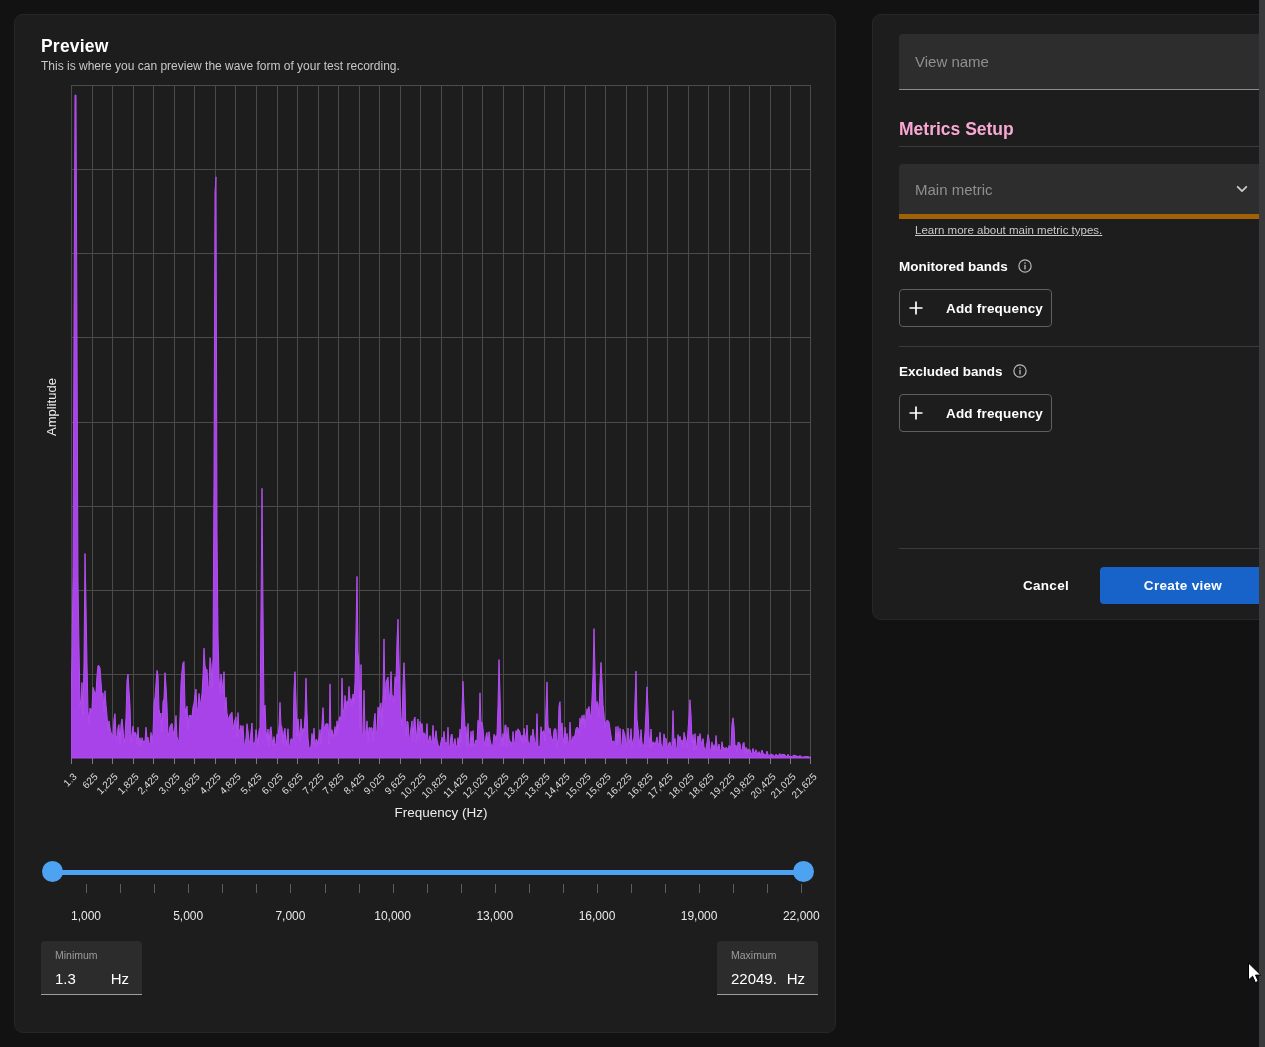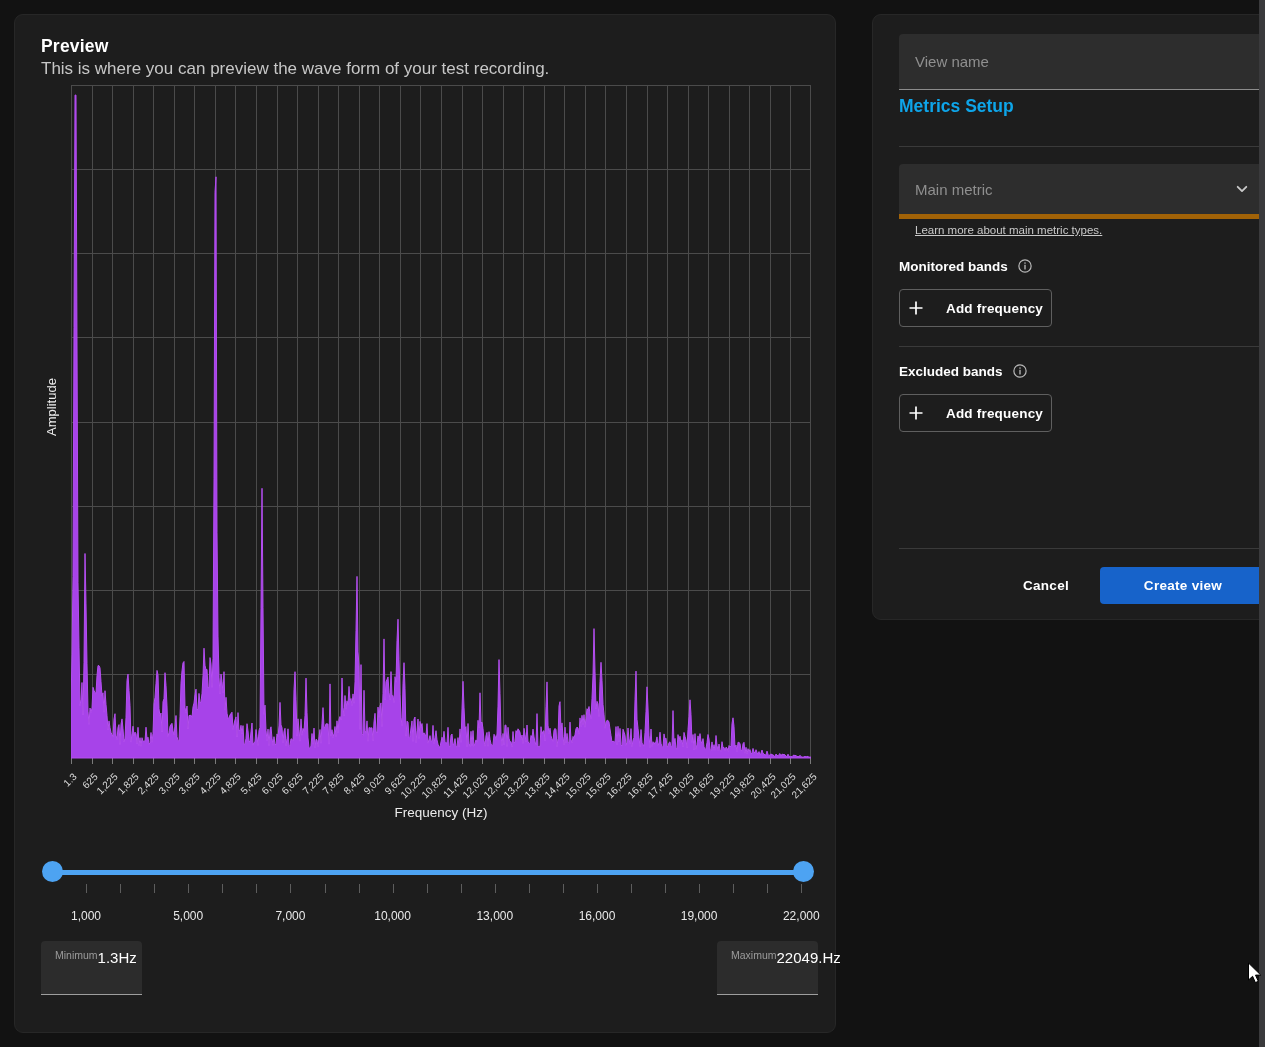--- a/index.html
+++ b/index.html
@@ -19,21 +19,21 @@
   .left-card  { left: 14px; top: 14px; width: 822px; height: 1019px; }
   .right-card { left: 851px; top: 14px; width: 407px; height: 606px; margin-left: 21px; }
 
   
   .preview-title {
     position: absolute; left: 26px; top: 21px;
     font-size: 17.5px; font-weight: 700; letter-spacing: .2px; color: #fff;
   }
   .preview-subtitle {
     position: absolute; left: 26px; top: 44px;
-    font-size: 17px; color: #c7c7c7;
+    font-size: 12px; color: #c7c7c7;
   }
   .plot { position: absolute; left: 56px; top: 70px; width: 740px; height: 680px; }
   .x-labels { position: absolute; left: 56px; top: 752px; width: 740px; height: 52px; }
   .x-labels span {
     position: absolute; top: 4px;
     font-size: 10px; color: #dcdcdc; white-space: nowrap;
     transform: translateX(-100%) rotate(-45deg);
     transform-origin: 100% 0;
   }
   .x-axis-title {
@@ -58,41 +58,41 @@
   }
   .slider-labels .slabel {
     position: absolute; top: 894px; transform: translateX(-50%);
     font-size: 12px; color: #eaeaea;
   }
   .minmax-box {
     position: absolute; top: 926px; width: 101px; height: 54px;
     background: #2c2c2c; border-radius: 4px 4px 0 0;
     border-bottom: 1px solid #9e9e9e;
     padding: 8px 13px 7px 14px;
-    display: flex; flex-direction: row; justify-content: space-between;
+    display: flex; flex-direction: column; justify-content: space-between;
   }
   .minmax-box.min { left: 26px; }
   .minmax-box.max { left: 702px; }
   .mm-label { font-size: 10.5px; color: #9b9b9b; }
   .mm-row { display: flex; justify-content: space-between; align-items: baseline; }
   .mm-value, .mm-unit { font-size: 15px; color: #fff; }
 
   
   .text-field {
     position: absolute; left: 26px; width: 368px; height: 56px;
     background: #2d2d2d; border: none; border-bottom: 1px solid #8c8c8c;
     border-radius: 4px 4px 0 0;
     font-family: "Liberation Sans", sans-serif;
     font-size: 15px; color: #eee; padding: 0 16px; outline: none;
   }
   .text-field::placeholder { color: #8f8f8f; opacity: 1; }
   .view-name { top: 19px; }
   .section-title {
-    position: absolute; left: 26px; top: 81px;
-    font-size: 17.5px; font-weight: 700; color: #0ea5e9;
+    position: absolute; left: 26px; top: 104px;
+    font-size: 17.5px; font-weight: 700; color: #f9a8d4;
   }
   .divider { position: absolute; left: 26px; width: 368px; height: 1px; background: #3a3a3a; }
   .select-field {
     position: absolute; left: 26px; top: 149px; width: 368px; height: 55px;
     background: #2d2d2d; border-bottom: 5px solid #a16207;
     border-radius: 4px 4px 0 0; cursor: pointer;
     display: flex; align-items: center; justify-content: space-between;
     padding: 0 14px 0 16px;
   }
   .select-field .sel-placeholder { font-size: 15px; color: #8f8f8f; }

